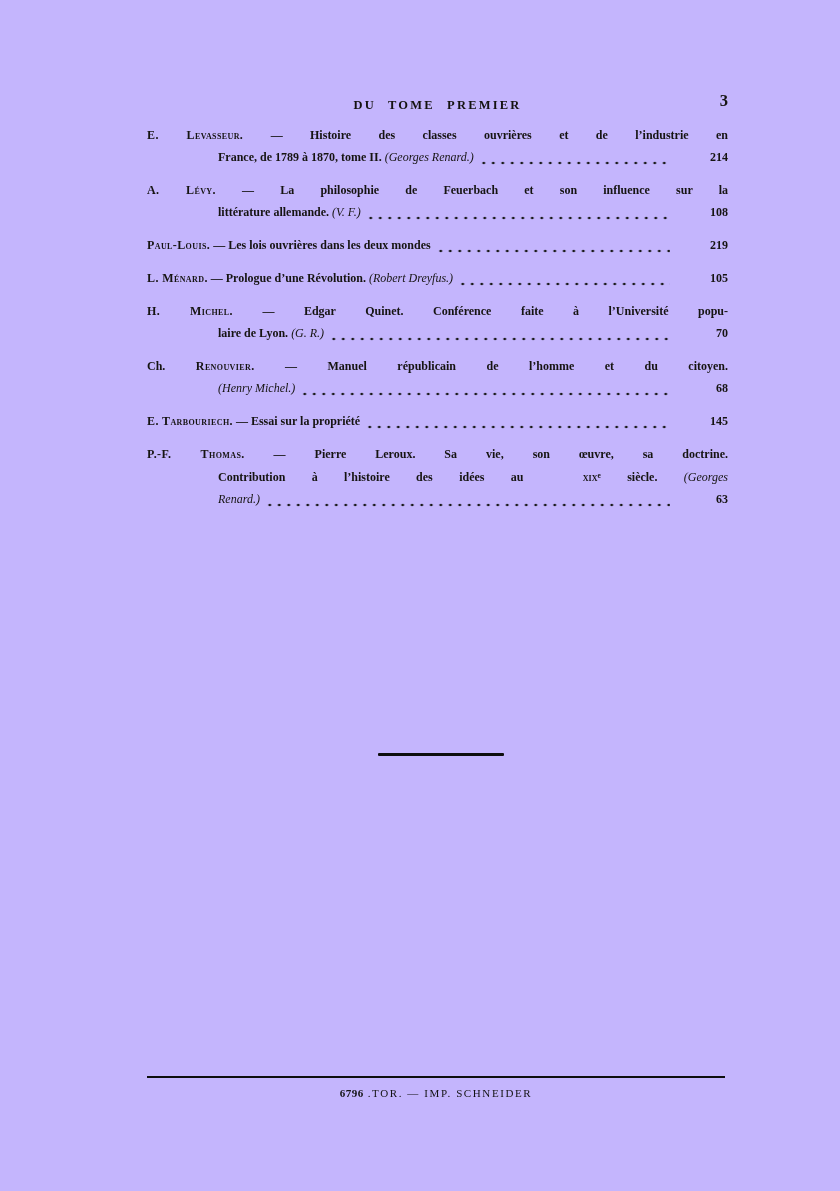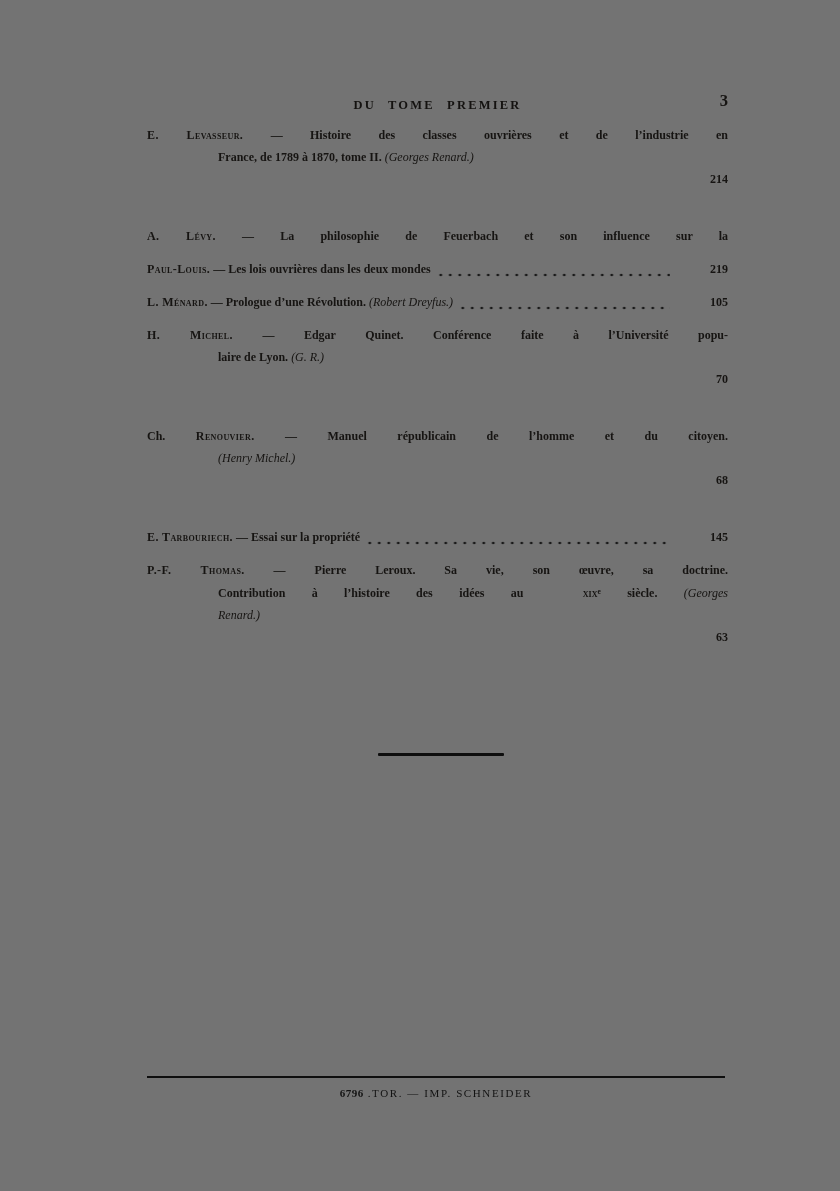--- a/index.html
+++ b/index.html
@@ -4,21 +4,21 @@
 <style>
   html, body { margin: 0; padding: 0; }
   body {
     width: 840px; height: 1191px;
     background: #ffffff;
     font-family: "Liberation Serif", "DejaVu Serif", serif;
   }
   .page {
     position: relative;
     width: 840px; height: 1191px;
-    background: #737373;
+    background: #c4b5fd;
     color: #161412;
     overflow: hidden;
   }
 
   
   .header {
     position: absolute; left: 147px; top: 95px; width: 581px;
     text-align: center;
   }
   .htitle {
@@ -34,21 +34,21 @@
   
   .toc {
     position: absolute; left: 147px; top: 124px; width: 581px;
   }
   .entry { margin-bottom: 11px; }
   .line {
     font-size: 12px; line-height: 22px; font-weight: 700;
     color: #161412;
   }
   .full { text-align: justify; text-align-last: justify; }
-  .cont { padding-left: 71px; flex-direction: column; }
+  .cont { padding-left: 71px; }
   .leaderline { display: flex; align-items: stretch; }
   .leaderline .linetext { flex: 0 0 auto; white-space: pre; }
   .leader {
     flex: 1 1 auto; min-width: 18px;
     margin: 0 12px 0 5px;
     background-image: radial-gradient(circle, #191919 1.35px, rgba(0,0,0,0) 1.6px);
     background-size: 9.5px 6px;
     background-repeat: repeat-x;
     background-position: left bottom 2px;
   }
@@ -93,20 +93,25 @@
       <div class="entry">
         <div class="line full"><span class="seg-name">E. Levasseur.</span><span class="seg-plain"> — Histoire des classes ouvrières et de l’industrie en</span></div>
         <div class="line cont leaderline">
           <span class="linetext"><span class="seg-plain">France, de 1789 à 1870, tome II. </span><span class="seg-italic">(Georges Renard.)</span></span>
           <span class="leader"></span>
           <span class="pageref">214</span>
         </div>
       </div>
       <div class="entry">
         <div class="line full"><span class="seg-name">A. Lévy.</span><span class="seg-plain"> — La philosophie de Feuerbach et son influence sur la</span></div>
+        <div class="line cont leaderline">
+          <span class="linetext"><span class="seg-plain">littérature allemande. </span><span class="seg-italic">(V. F.)</span></span>
+          <span class="leader"></span>
+          <span class="pageref">108</span>
+        </div>
       </div>
       <div class="entry">
         <div class="line leaderline">
           <span class="linetext"><span class="seg-name">Paul-Louis.</span><span class="seg-plain"> — Les lois ouvrières dans les deux mondes</span></span>
           <span class="leader"></span>
           <span class="pageref">219</span>
         </div>
       </div>
       <div class="entry">
         <div class="line leaderline">

